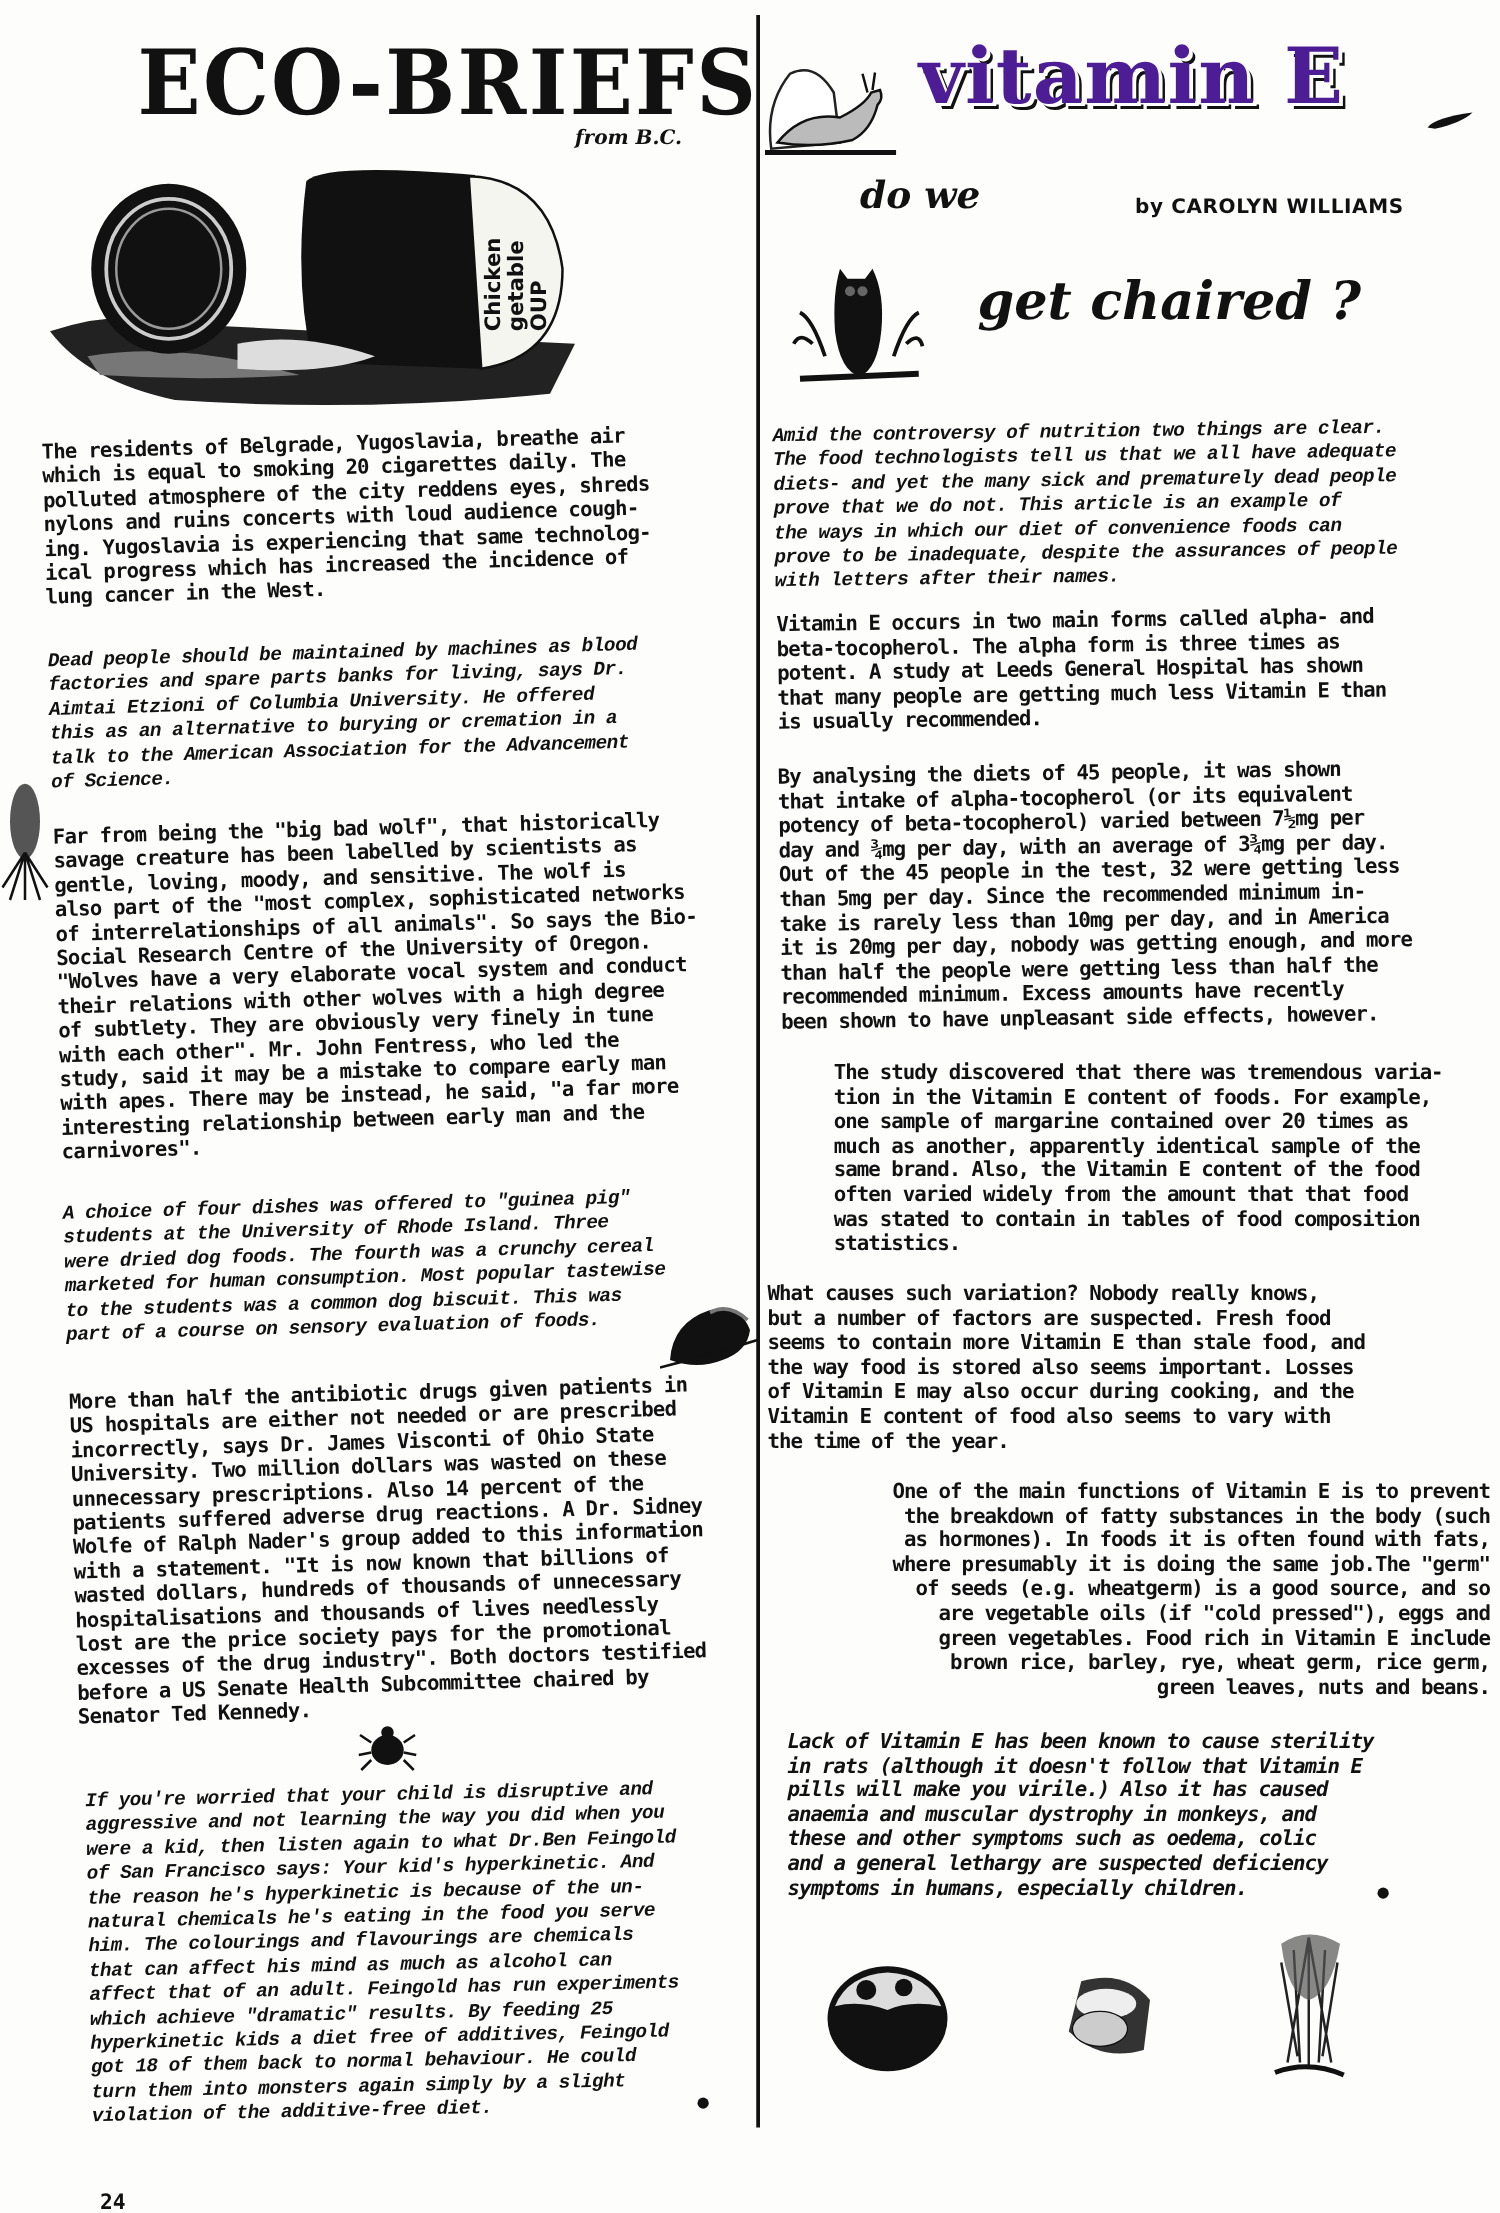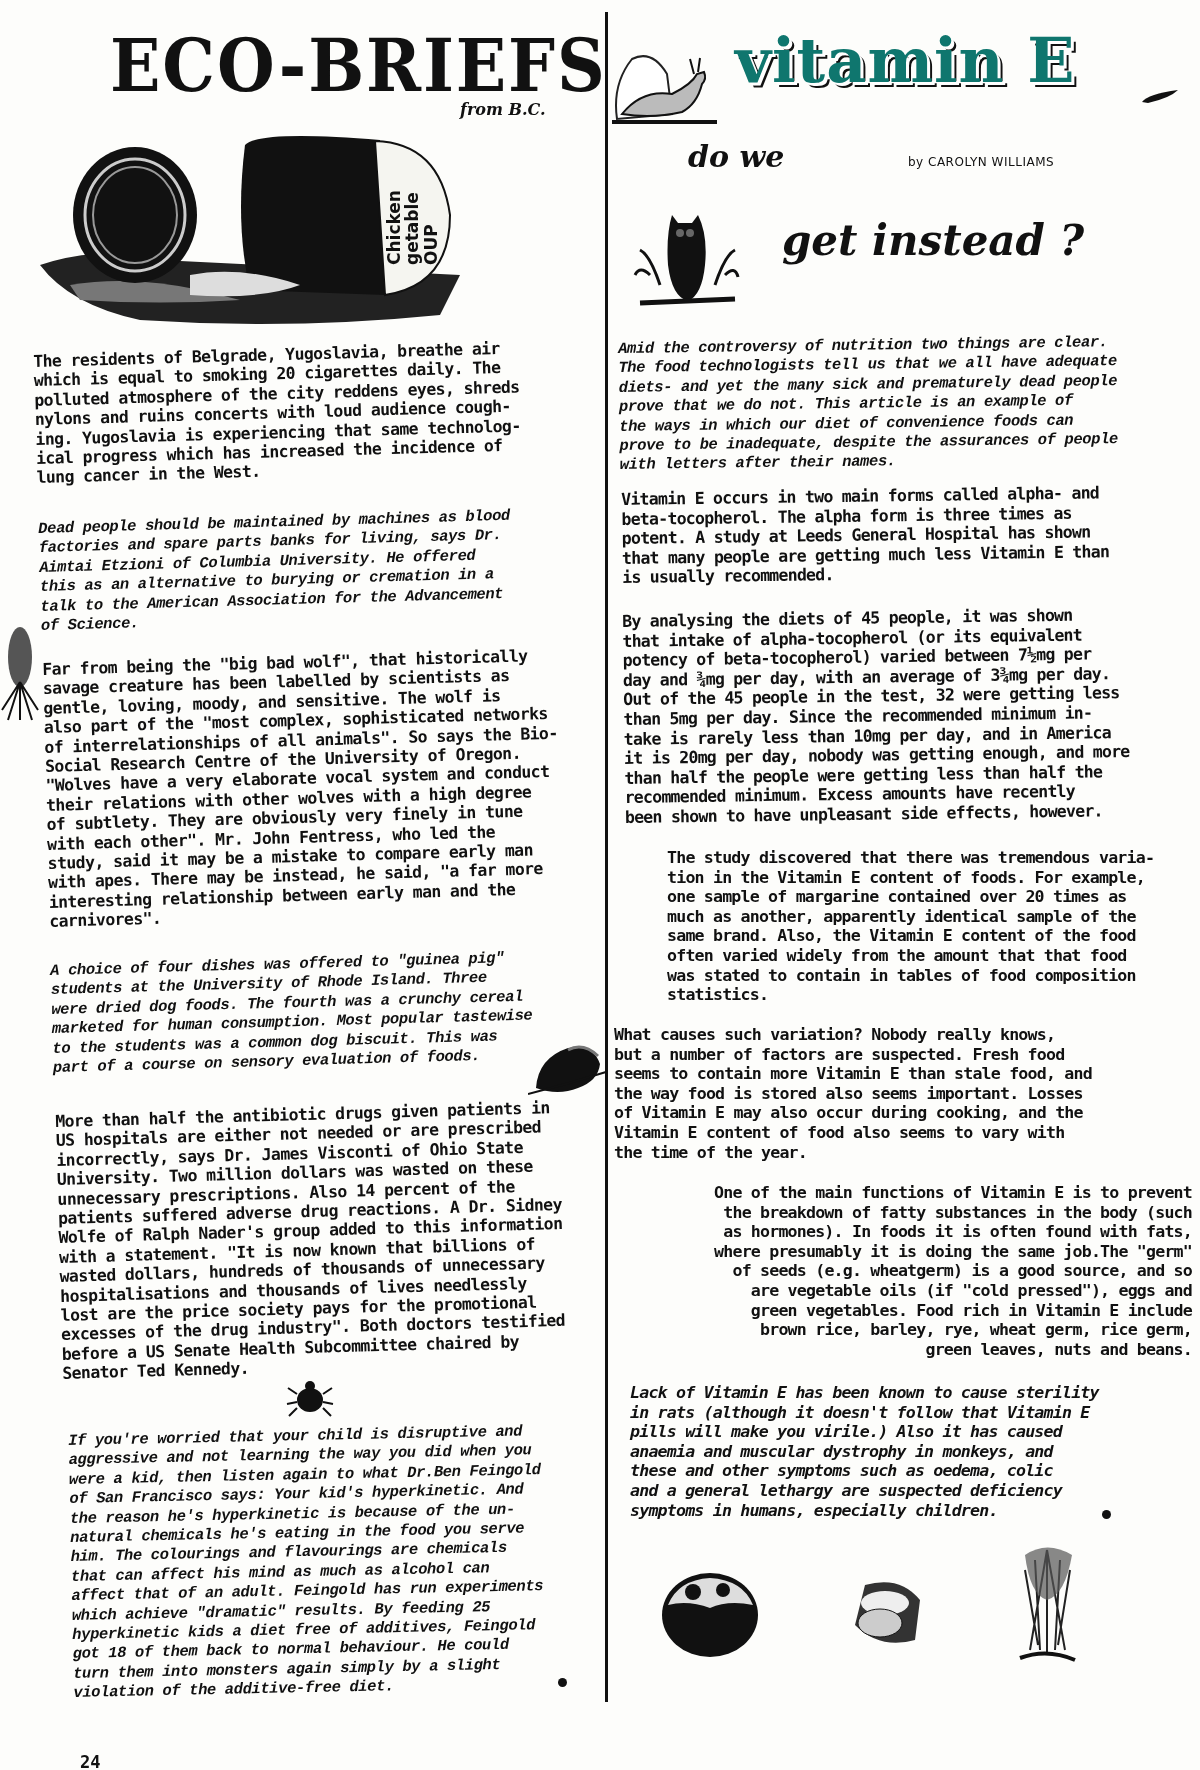--- a/index.html
+++ b/index.html
@@ -10,25 +10,25 @@
   .col-rule { position: absolute; left: 605px; top: 12px; width: 3px; height: 1690px; background: #111; }
 
   
   .eco-title { position: absolute; left: 110px; top: 30px; font-family: "DejaVu Serif", serif; font-weight: 900; font-size: 72px; letter-spacing: 2px; line-height: 1; transform: scaleX(0.92); transform-origin: left; }
   .eco-from { position: absolute; left: 460px; top: 100px; font-family: "DejaVu Serif", serif; font-style: italic; font-size: 16px; font-weight: bold; }
 
   
   .soup-art { position: absolute; left: 40px; top: 125px; width: 430px; height: 200px; }
 
   
-  .vite-title { position: absolute; left: 735px; top: 30px; font-family: "DejaVu Serif", serif; font-weight: 900; font-size: 62px; line-height: 1; color: #0f766e; text-shadow: 3px 3px 0 #fff, 5px 5px 0 #111; letter-spacing: 1px; }
+  .vite-title { position: absolute; left: 735px; top: 30px; font-family: "DejaVu Serif", serif; font-weight: 900; font-size: 62px; line-height: 1; color: #4c1d95; text-shadow: 3px 3px 0 #fff, 5px 5px 0 #111; letter-spacing: 1px; }
   .deer-art { position: absolute; left: 612px; top: 44px; width: 105px; height: 80px; }
   .ink-mark { position: absolute; left: 1140px; top: 88px; width: 40px; height: 16px; }
   .dowe { position: absolute; left: 688px; top: 142px; font-family: "DejaVu Serif", serif; font-weight: bold; font-size: 30px; font-style: italic; line-height: 1; }
-  .byline { position: absolute; left: 908px; top: 155px; font-family: "DejaVu Sans", sans-serif; font-size: 12px; font-weight: normal; letter-spacing: 0.5px; }
+  .byline { position: absolute; left: 908px; top: 155px; font-family: "DejaVu Sans", sans-serif; font-size: 16px; font-weight: bold; letter-spacing: 0.5px; }
   .owl-art { position: absolute; left: 630px; top: 205px; width: 112px; height: 112px; }
   .enough { position: absolute; left: 782px; top: 220px; font-family: "DejaVu Serif", serif; font-weight: bold; font-size: 42px; font-style: italic; line-height: 1; }
 
   
   .para { position: absolute; white-space: pre-line; margin: 0; }
   .mono-b { font-family: "DejaVu Sans Mono", monospace; font-weight: bold; font-size: 16.5px; line-height: 19.4px; letter-spacing: -0.6px; }
   .ital { font-family: "Liberation Mono", monospace; font-style: italic; font-weight: bold; font-size: 15.5px; line-height: 19.4px; letter-spacing: -0.4px; }
   .r-body { font-family: "DejaVu Sans Mono", monospace; font-weight: bold; font-size: 16.6px; line-height: 19.6px; letter-spacing: -0.8px; }
 
   .tilt1 { transform: rotate(-1.6deg); transform-origin: left top; }
@@ -76,21 +76,21 @@
   <div class="dowe">do we</div>
   <div class="byline">by CAROLYN WILLIAMS</div>
   <svg class="owl-art" viewBox="0 0 112 112">
     <path d="M30 80 Q20 50 10 45 M20 70 Q10 60 5 70" stroke="#111" stroke-width="3" fill="none"></path>
     <path d="M85 80 Q95 50 105 45 M95 70 Q105 60 108 72" stroke="#111" stroke-width="3" fill="none"></path>
     <path d="M42 10 L48 18 L62 18 L68 10 Q78 30 75 60 Q72 90 58 96 Q42 92 38 60 Q36 30 42 10 Z" fill="#111"></path>
     <circle cx="50" cy="28" r="4" fill="#666"></circle>
       <circle cx="60" cy="28" r="4" fill="#666"></circle>
     <path d="M10 98 L105 94" stroke="#111" stroke-width="5"></path>
   </svg>
-  <div class="enough">get instead ?</div>
+  <div class="enough">get chaired ?</div>
 
   <p class="para mono-b tilt1" style="left:33px; top:352px; width:560px;">The residents of Belgrade, Yugoslavia, breathe air
 which is equal to smoking 20 cigarettes daily. The
 polluted atmosphere of the city reddens eyes, shreds
 nylons and ruins concerts with loud audience cough-
 ing. Yugoslavia is experiencing that same technolog-
 ical progress which has increased the incidence of
 lung cancer in the West.</p>
   <p class="para ital tilt1" style="left:38px; top:520px; width:560px;">Dead people should be maintained by machines as blood
 factories and spare parts banks for living, says Dr.

